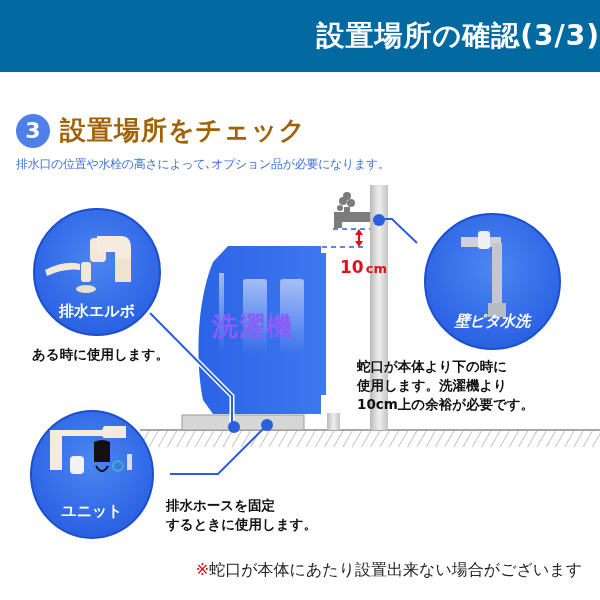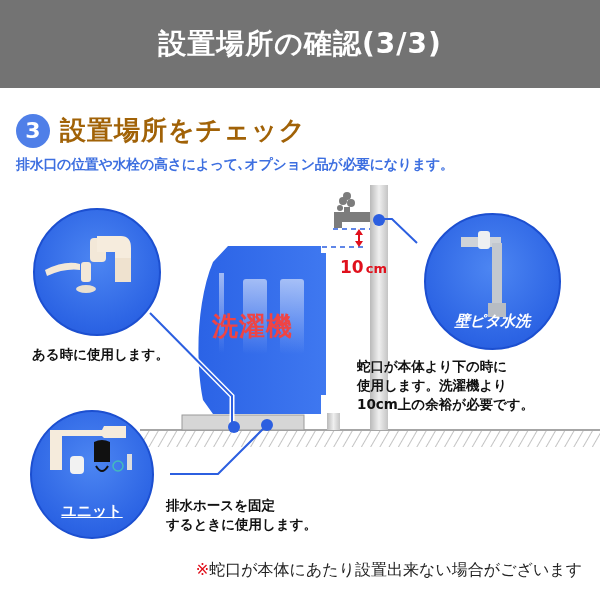--- a/index.html
+++ b/index.html
@@ -2,58 +2,58 @@
 <html><head>
 <meta charset="utf-8">
 <style>
   html, body { margin: 0; padding: 0; }
   body {
     width: 600px; height: 600px; overflow: hidden; position: relative;
     background: #ffffff;
     font-family: "DejaVu Sans", "Liberation Sans", sans-serif;
   }
   .header {
-    position: absolute; left: 0; top: 0; width: 600px; height: 88px;
-    background: #737373;
-    display: flex; align-items: center; justify-content: center;
+    position: absolute; left: 0; top: 0; width: 600px; height: 72px;
+    background: #0369a1;
+    display: flex; align-items: center; justify-content: flex-end;
   }
   .header-title {
     color: #ffffff; font-size: 28px; font-weight: bold; letter-spacing: 1px;
   }
   .step-row {
     position: absolute; left: 16px; top: 113px; display: flex; align-items: center;
   }
   .step-badge {
     width: 34px; height: 34px; border-radius: 50%;
     background: #4f7fe8; color: #fff;
     font-size: 22px; font-weight: bold;
     display: flex; align-items: center; justify-content: center;
   }
   .step-title {
     margin-left: 10px; color: #a16207; font-size: 26px; font-weight: bold; letter-spacing: 1px;
   }
   .subtitle {
     position: absolute; left: 16px; top: 156px; color: #3d6fe0;
-    font-size: 14px; font-weight: bold; letter-spacing: -0.3px; white-space: nowrap;
+    font-size: 12px; font-weight: normal; letter-spacing: -0.3px; white-space: nowrap;
   }
   .diagram { position: absolute; left: 0; top: 0; width: 600px; height: 600px; }
   .circle {
     position: absolute; border-radius: 50%;
     background: radial-gradient(circle at 50% 40%, #4d86f2 0%, #2c64e4 70%, #2456d6 100%);
     border: 2px solid #1c4fd0;
   }
   .circle-label {
     position: absolute; width: 100%; text-align: center; color: #fff;
     font-size: 15px; font-weight: bold; left: 0;
   }
   .callout {
     position: absolute; color: #111; font-size: 13.5px; font-weight: bold; line-height: 19px; white-space: nowrap;
   }
   .washer-label {
-    position: absolute; left: 212px; top: 309px; color: #ef4444; font-size: 26px; font-weight: bold;
+    position: absolute; left: 212px; top: 309px; color: #8b5cf6; font-size: 26px; font-weight: bold;
     letter-spacing: 1px;
   }
   .cm-label {
     position: absolute; left: 340px; top: 257px; color: #e0101c; font-size: 17px; font-weight: bold;
   }
   .cm-label .unit { font-size: 13px; margin-left: 2px; }
   .note {
     position: absolute; right: 18px; top: 560px; font-size: 16px; color: #222; white-space: nowrap;
   }
   .note .mark { color: #e0101c; }
@@ -147,20 +147,21 @@
 
 <div class="circle" style="left:33px; top:208px; width:124px; height:124px;">
   <svg width="124" height="124" style="position:absolute; left:0; top:0;">
     <rect x="55" y="28" width="16" height="24" rx="4" fill="#f3e8d8"></rect>
     <path d="M62 26 L86 26 Q96 26 96 38 L96 68 L80 68 L80 42 L62 42 Z" fill="#f6ecdd"></path>
     <rect x="80" y="48" width="16" height="24" fill="#efe2cf"></rect>
     <path d="M10 60 Q30 50 45 54 L45 60 Q30 58 12 66 Z" fill="#f3e8d8"></path>
     <rect x="46" y="52" width="10" height="20" rx="3" fill="#f3e8d8"></rect>
     <ellipse cx="51" cy="79" rx="10" ry="4" fill="#e9e0cf"></ellipse>
   </svg>
+  <div class="circle-label" style="top:92px;">排水エルボ</div>
 </div>
 
 <div class="circle" style="left:424px; top:213px; width:133px; height:133px;font-style:italic;">
   <svg width="133" height="133" style="position:absolute; left:0; top:0;">
     <rect x="35" y="22" width="40" height="10" fill="#cfd3d8"></rect>
     <rect x="52" y="16" width="12" height="18" rx="3" fill="#eef0f2"></rect>
     <rect x="66" y="28" width="10" height="66" fill="#c3c8cf"></rect>
     <rect x="62" y="88" width="18" height="14" fill="#b7bcc3"></rect>
   </svg>
   <div class="circle-label" style="top:97px;">壁ピタ水洗</div>
@@ -168,21 +169,21 @@
 
 <div class="circle" style="left:30px; top:410px; width:120px; height:125px;">
   <svg width="120" height="125" style="position:absolute; left:0; top:0;">
     <path d="M18 18 L70 18 L72 14 L94 14 L94 26 L72 26 L70 24 L30 24 L30 58 L18 58 Z" fill="#f5ebdc"></path>
     <rect x="38" y="44" width="14" height="18" rx="4" fill="#f2f2f2"></rect>
     <path d="M62 30 Q70 26 78 30 L78 50 L62 50 Z" fill="#111"></path>
     <path d="M64 54 Q70 64 76 54" stroke="#111" stroke-width="2" fill="none"></path>
     <circle cx="86" cy="54" r="5" stroke="#4bb" stroke-width="1.5" fill="none"></circle>
     <rect x="95" y="42" width="5" height="16" fill="#ddd"></rect>
   </svg>
-  <div class="circle-label" style="top:90px; line-height:18px;text-decoration:underline;">ユニット</div>
+  <div class="circle-label" style="top:90px; line-height:18px;">ユニット</div>
 </div>
 
 <div class="callout" style="left:32px; top:345px;">
   <div>ある時に使用します。</div>
 </div>
 
 <div class="callout" style="left:357px; top:357px;">
   <div>蛇口が本体より下の時に</div>
   <div>使用します。洗濯機より</div>
   <div>10cm上の余裕が必要です。</div>

